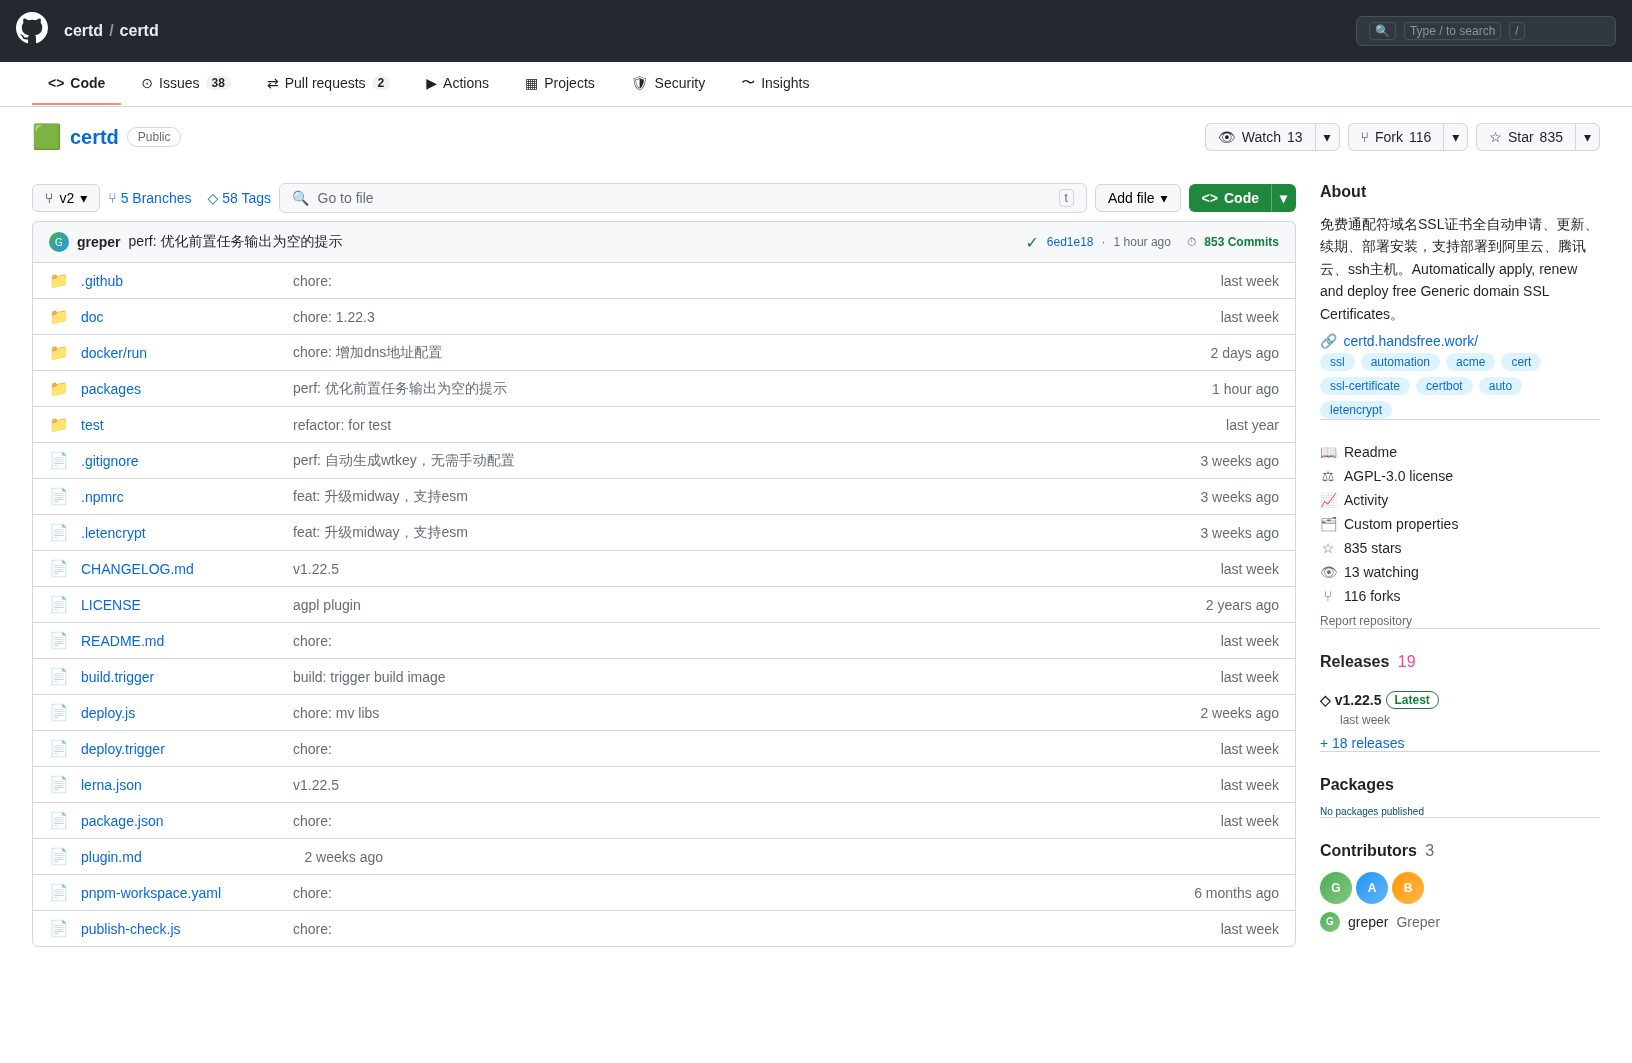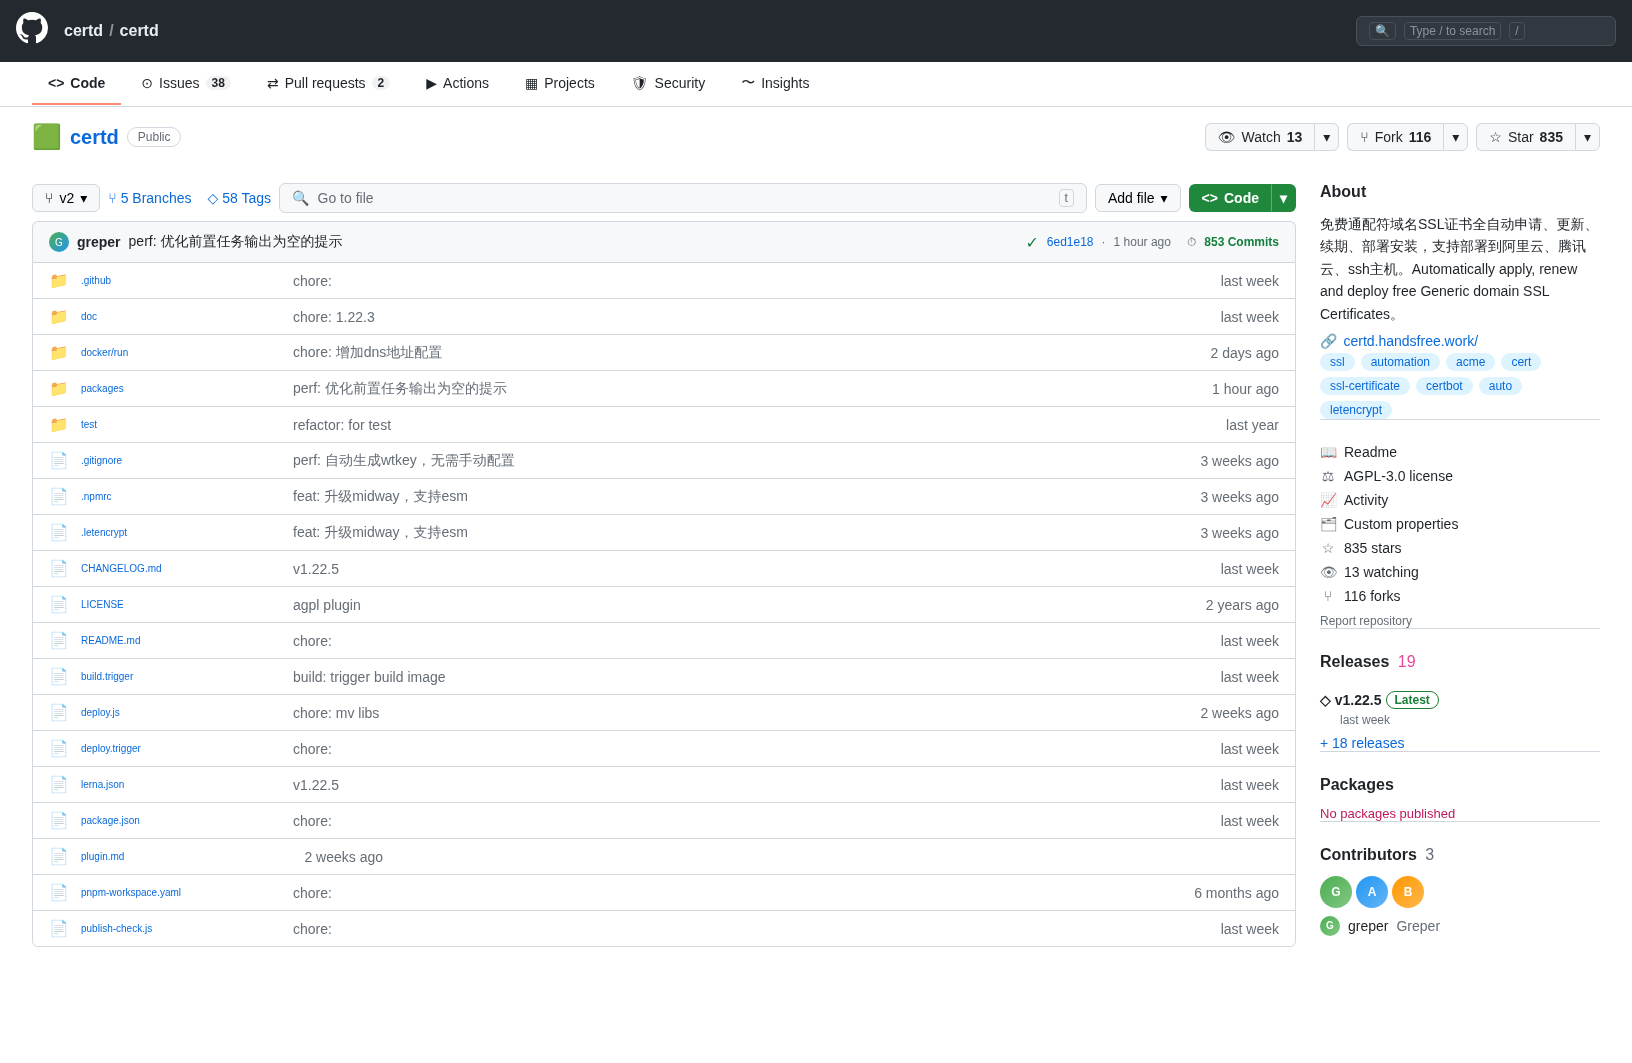--- a/index.html
+++ b/index.html
@@ -21,21 +21,21 @@
     .nav-tab .badge { background: #818b981f; border-radius: 20px; padding: 0 6px; font-size: 12px; font-weight: 600; }
 
     
     .repo-header { display: flex; align-items: center; justify-content: space-between; padding: 16px 32px; }
     .repo-title { display: flex; align-items: center; gap: 8px; font-size: 20px; font-weight: 600; }
     .repo-title .icon { font-size: 24px; }
     .repo-title a { color: #0969da; text-decoration: none; }
     .public-badge { font-size: 12px; border: 1px solid #d0d7de; border-radius: 20px; padding: 2px 10px; color: #656d76; font-weight: 500; }
     .repo-actions { display: flex; align-items: center; gap: 8px; }
     .action-btn { display: flex; align-items: center; gap: 6px; border: 1px solid #d0d7de; border-radius: 6px; background: #f6f8fa; padding: 5px 12px; font-size: 14px; cursor: pointer; color: #1f2328; }
-    .action-btn .count { font-weight: 700; }
+    .action-btn .count { font-weight: 400; }
     .action-btn-split { display: flex; align-items: stretch; }
     .action-btn-split .main { border-radius: 6px 0 0 6px; border-right: none; }
     .action-btn-split .arrow { border-radius: 0 6px 6px 0; padding: 5px 8px; border-left: 1px solid #d0d7de; }
 
     
     .main-content { display: flex; padding: 16px 32px; gap: 24px; }
     .repo-content { flex: 1; min-width: 0; }
     .repo-sidebar { width: 280px; flex-shrink: 0; }
 
     
@@ -59,21 +59,21 @@
     .commit-bar .check { color: #1a7f37; font-size: 16px; }
     .commit-bar .meta { color: #656d76; font-size: 12px; margin-left: auto; display: flex; align-items: center; gap: 8px; }
     .commit-bar .commits-link { color: #15803d; font-weight: 700; display: flex; align-items: center; gap: 4px; }
 
     
     .file-table { border: 1px solid #d0d7de; border-radius: 0 0 6px 6px; overflow: hidden; }
     .file-row { display: flex; align-items: center; padding: 8px 16px; border-bottom: 1px solid #d0d7de; gap: 12px; }
     .file-row:last-child { border-bottom: none; }
     .file-icon { color: #54aeff; font-size: 16px; flex-shrink: 0; width: 20px; text-align: center; }
     .file-icon.text { color: #848d97; }
-    .file-name { min-width: 200px; color: #0969da; text-decoration: none; font-size: 10px; }
+    .file-name { min-width: 200px; color: #0969da; text-decoration: none; font-size: 14px; }
     .file-commit { flex: 1; color: #656d76; font-size: 14px; overflow: hidden; text-overflow: ellipsis; white-space: nowrap; }
     .file-time { color: #656d76; font-size: 14px; text-align: right; white-space: nowrap; min-width: 90px; }
 
     
     .sidebar-section { margin-bottom: 24px; border-bottom: 1px solid #d0d7de; }
     .sidebar-section:last-child { border-bottom: none; }
     .sidebar-title { font-size: 16px; font-weight: 600; margin-bottom: 12px; color: #1f2328; }
     .sidebar-desc { font-size: 14px; color: #1f2328; line-height: 1.6; }
     .sidebar-link { color: #0969da; text-decoration: none; font-size: 14px; display: flex; align-items: center; gap: 6px; margin-top: 8px; }
     .tags-list { display: flex; flex-wrap: wrap; gap: 6px; margin-top: 4px; }
@@ -422,21 +422,21 @@
         </div>
       </div>
       <div class="release-date" style="margin-top:4px; margin-left:20px;">last week</div>
       <div style="margin-top:8px;">
         <a class="more-releases">+ 18 releases</a>
       </div>
     </div>
 
     <div class="sidebar-section">
       <div class="sidebar-title">Packages</div>
-      <p style="font-size:13px; color:#be185d;">No packages published</p>
+      <p style="font-size:10px; color:#0c4a6e;">No packages published</p>
     </div>
 
     <div class="sidebar-section">
       <div class="sidebar-title">
         <span>Contributors</span>
         <span style="font-weight:normal; color:#656d76; margin-left:4px;">3</span>
       </div>
       <div class="contributors-list">
         <div class="contributor-avatar" title="greper">G</div>
         <div class="contributor-avatar blue">A</div>

